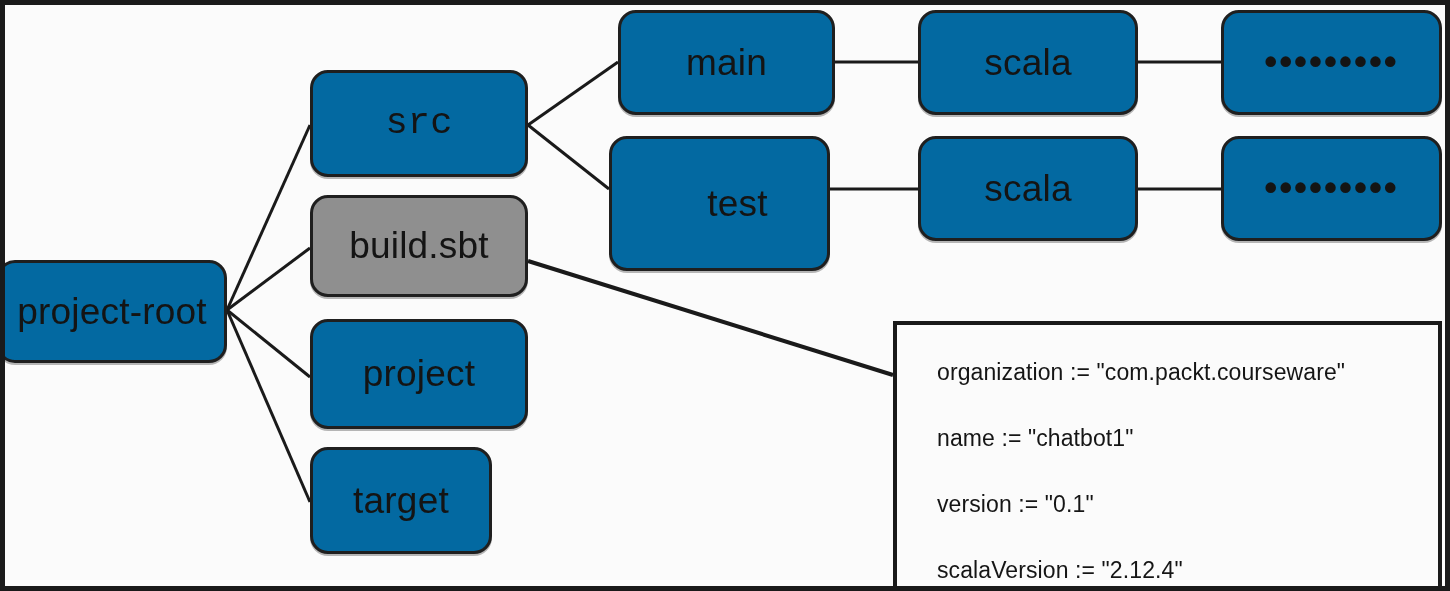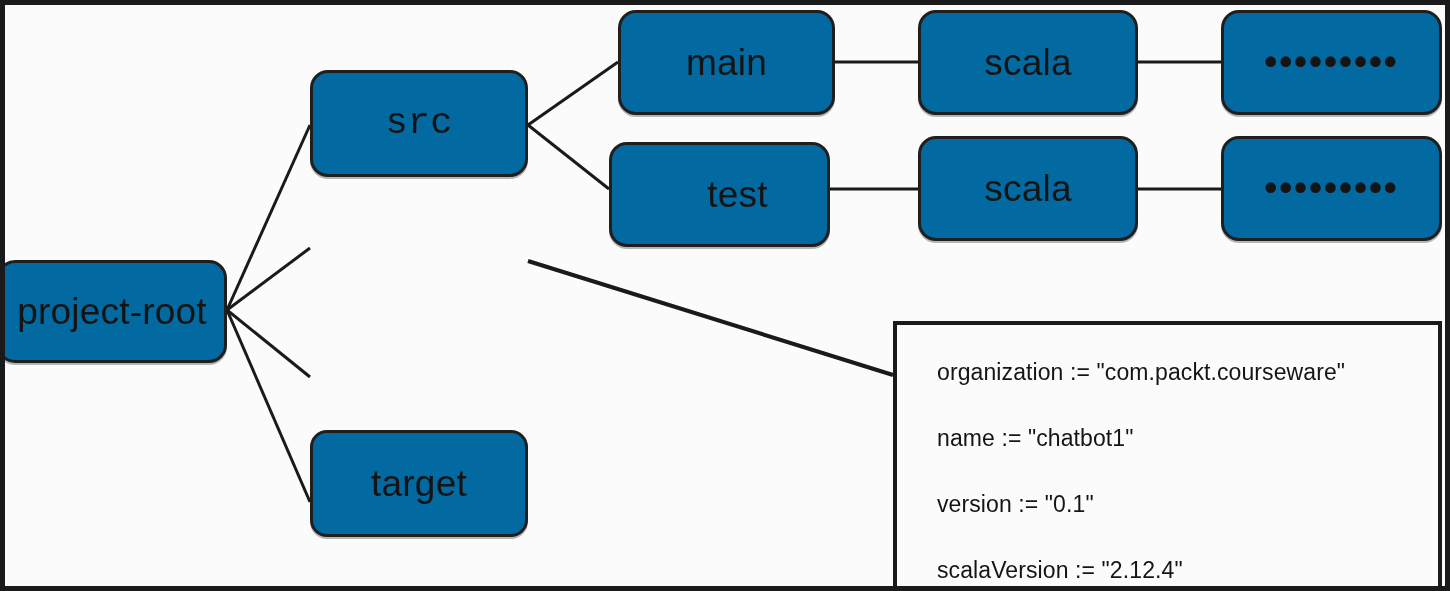--- a/index.html
+++ b/index.html
@@ -96,31 +96,37 @@
   </svg>
 
   <div class="node" style="left:-8px; top:255px; width:230px; height:103px;">
     <span class="label">project-root</span>
   </div>
 
   <div class="node" style="left:305px; top:65px; width:218px; height:107px;font-family:Liberation Mono, monospace;">
     <span class="label">src</span>
   </div>
 
+  <div class="node dark" style="left:305px; top:190px; width:218px; height:102px;">
+    <span class="label">build.sbt</span>
+  </div>
 
+  <div class="node" style="left:305px; top:314px; width:218px; height:110px;">
+    <span class="label">project</span>
+  </div>
 
-  <div class="node" style="left:305px; top:425px; width:218px; height:107px;border-radius:17px;">
+  <div class="node" style="left:305px; top:442px; width:182px; height:107px;">
     <span class="label">target</span>
   </div>
 
   <div class="node" style="left:613px; top:5px; width:217px; height:105px;">
     <span class="label">main</span>
   </div>
 
-  <div class="node" style="left:604px; top:137px; width:221px; height:105px;padding-left:36px;">
+  <div class="node" style="left:604px; top:131px; width:221px; height:135px;padding-left:36px;">
     <span class="label">test</span>
   </div>
 
   <div class="node" style="left:913px; top:5px; width:220px; height:105px;">
     <span class="label">scala</span>
   </div>
 
   <div class="node" style="left:913px; top:131px; width:220px; height:105px;">
     <span class="label">scala</span>
   </div>

